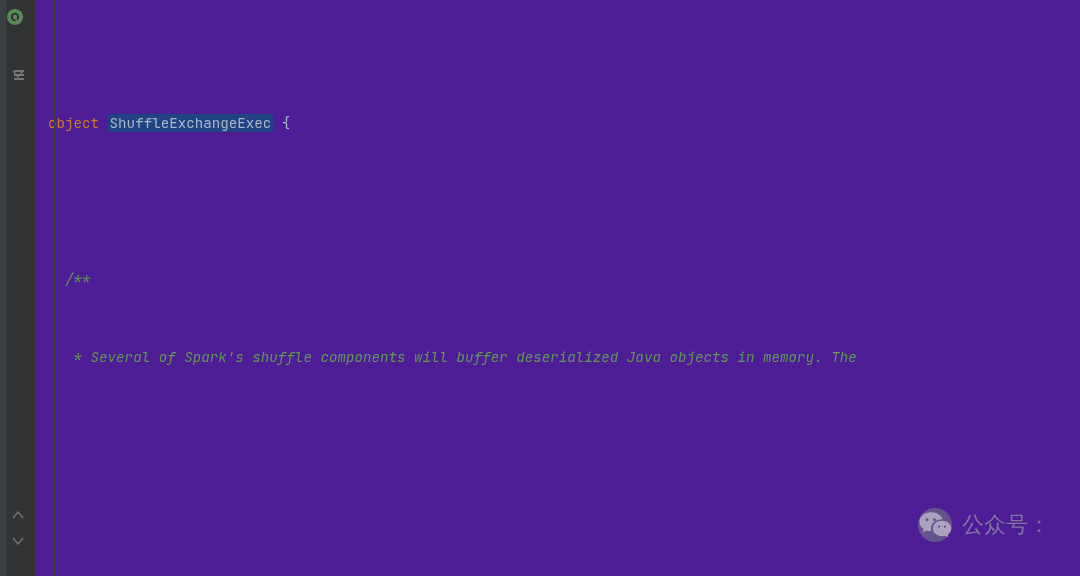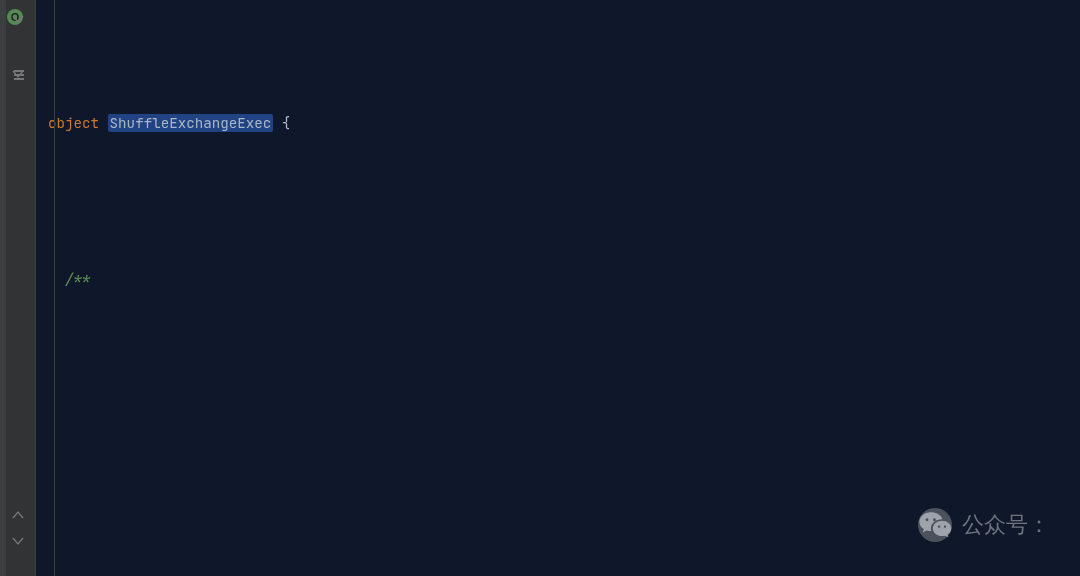--- a/index.html
+++ b/index.html
@@ -57,21 +57,21 @@
   .gut-list {
      position:absolute; left:12px; width:14px; height:14px;
   }
   .gut-list svg line { stroke:#888; stroke-width:1.6; }
   
   .code {
     flex: 1 1 auto;
     padding: 6px 0 0 12px;
     position: relative;
     white-space: pre;
-    background: #0f172a;
+    background: #4c1d95;
   }
   .line { height: 26px; }
   .kw   { color: #cc7832; font-style: normal; }
   .cls  { color: #a9b7c6; font-style: normal; background:#214283; border-radius:2px; padding:0 2px;}
   .punc { color: #a9b7c6; font-style: normal; }
   .doc  { color: #629755; }
   .indent-guide {
     position:absolute;
     top:0; bottom:0;
     border-left:1px solid #3a3f3a;
@@ -142,20 +142,21 @@
     </div>
 
   </div>
 
   <div class="code">
     <div class="indent-guide ig-1"></div>
 
     <div class="line"><span class="kw">object</span><span class="punc"> </span><span class="cls">ShuffleExchangeExec</span><span class="punc"> {</span></div>
     <div class="line"></div>
     <div class="line">  <span class="doc">/**</span></div>
+    <div class="line">  <span class="doc"> * Several of Spark's shuffle components will buffer deserialized Java objects in memory. The</span></div>
     
     
     
     
     
     
     
     
     
     

